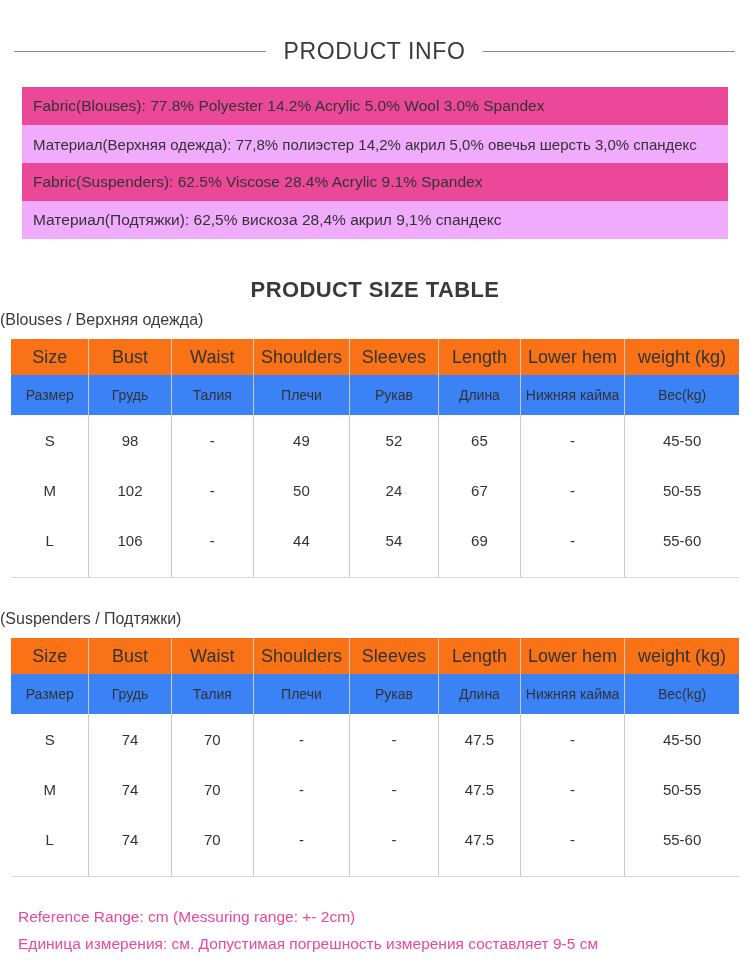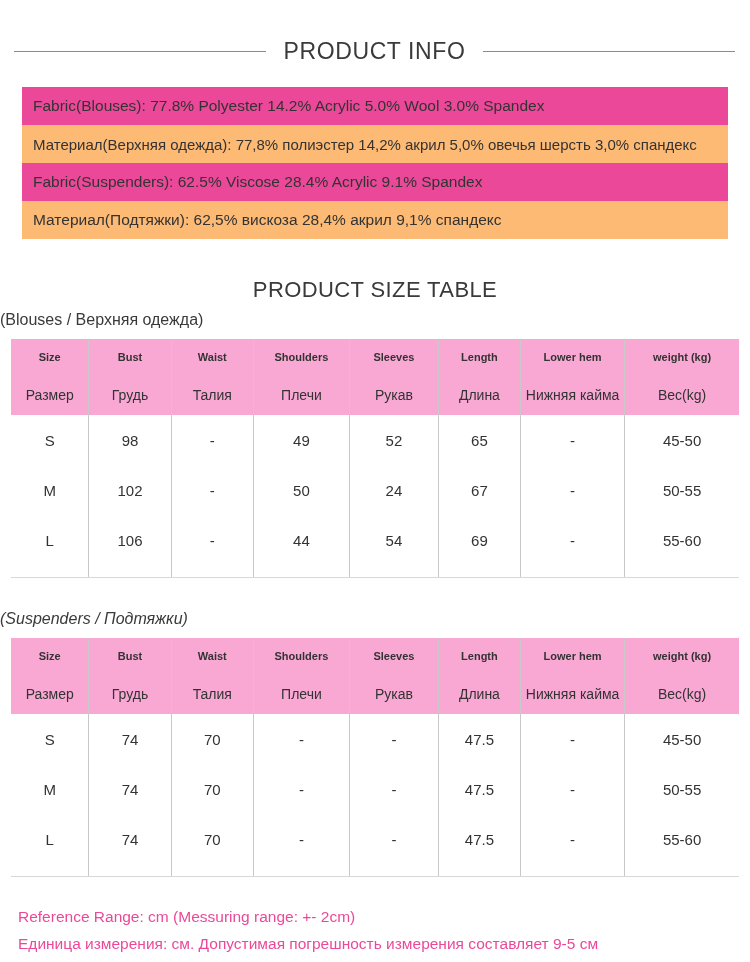--- a/index.html
+++ b/index.html
@@ -53,66 +53,65 @@
     height: 38px;
     display: flex;
     align-items: center;
     padding-left: 11px;
     box-sizing: border-box;
     font-size: 15.5px;
     color: #333333;
     white-space: nowrap;
   }
   .fabric-row.en { background: #ec4899; }
-  .fabric-row.ru { background: #fdba74; }
+  .fabric-row.ru { background: #f0abfc; }
   .fabric-row.ru.compact { font-size: 15px; }
 
   
   .size-title {
     text-align: center;
     font-size: 22px;
     color: #3a3a3a;
     letter-spacing: 0.4px;
     margin-top: 38px;
+    font-weight: bold;
   }
   .size-subtitle {
     text-align: left;
     font-size: 16px;
     color: #3a3a3a;
     margin-top: 8px;
   }
   .size-subtitle.second {
     margin-top: 32px;
-    font-style: italic;
   }
 
   table.size-table {
     width: 728px;
     margin: 10px 11px 0 11px;
     border-collapse: collapse;
     table-layout: fixed;
   }
   table.size-table td {
     text-align: center;
     vertical-align: middle;
     border-right: 1px solid #c9c9c9;
     font-size: 15px;
     color: #333333;
   }
   table.size-table td:last-child {
     border-right: none;
   }
   table.size-table tr.head-en td {
-    background: #f9a8d4;
+    background: #f97316;
     height: 34px;
-    font-size: 11px;
-    font-weight: bold;
+    font-size: 18px;
   }
   table.size-table tr.head-ru td {
-    background: #f9a8d4;
+    background: #3b82f6;
     height: 38px;
     font-size: 14px;
     line-height: 1.15;
   }
   table.size-table tr.data td {
     height: 48px;
     background: #ffffff;
   }
   table.size-table tr.spacer td {
     height: 10px;

